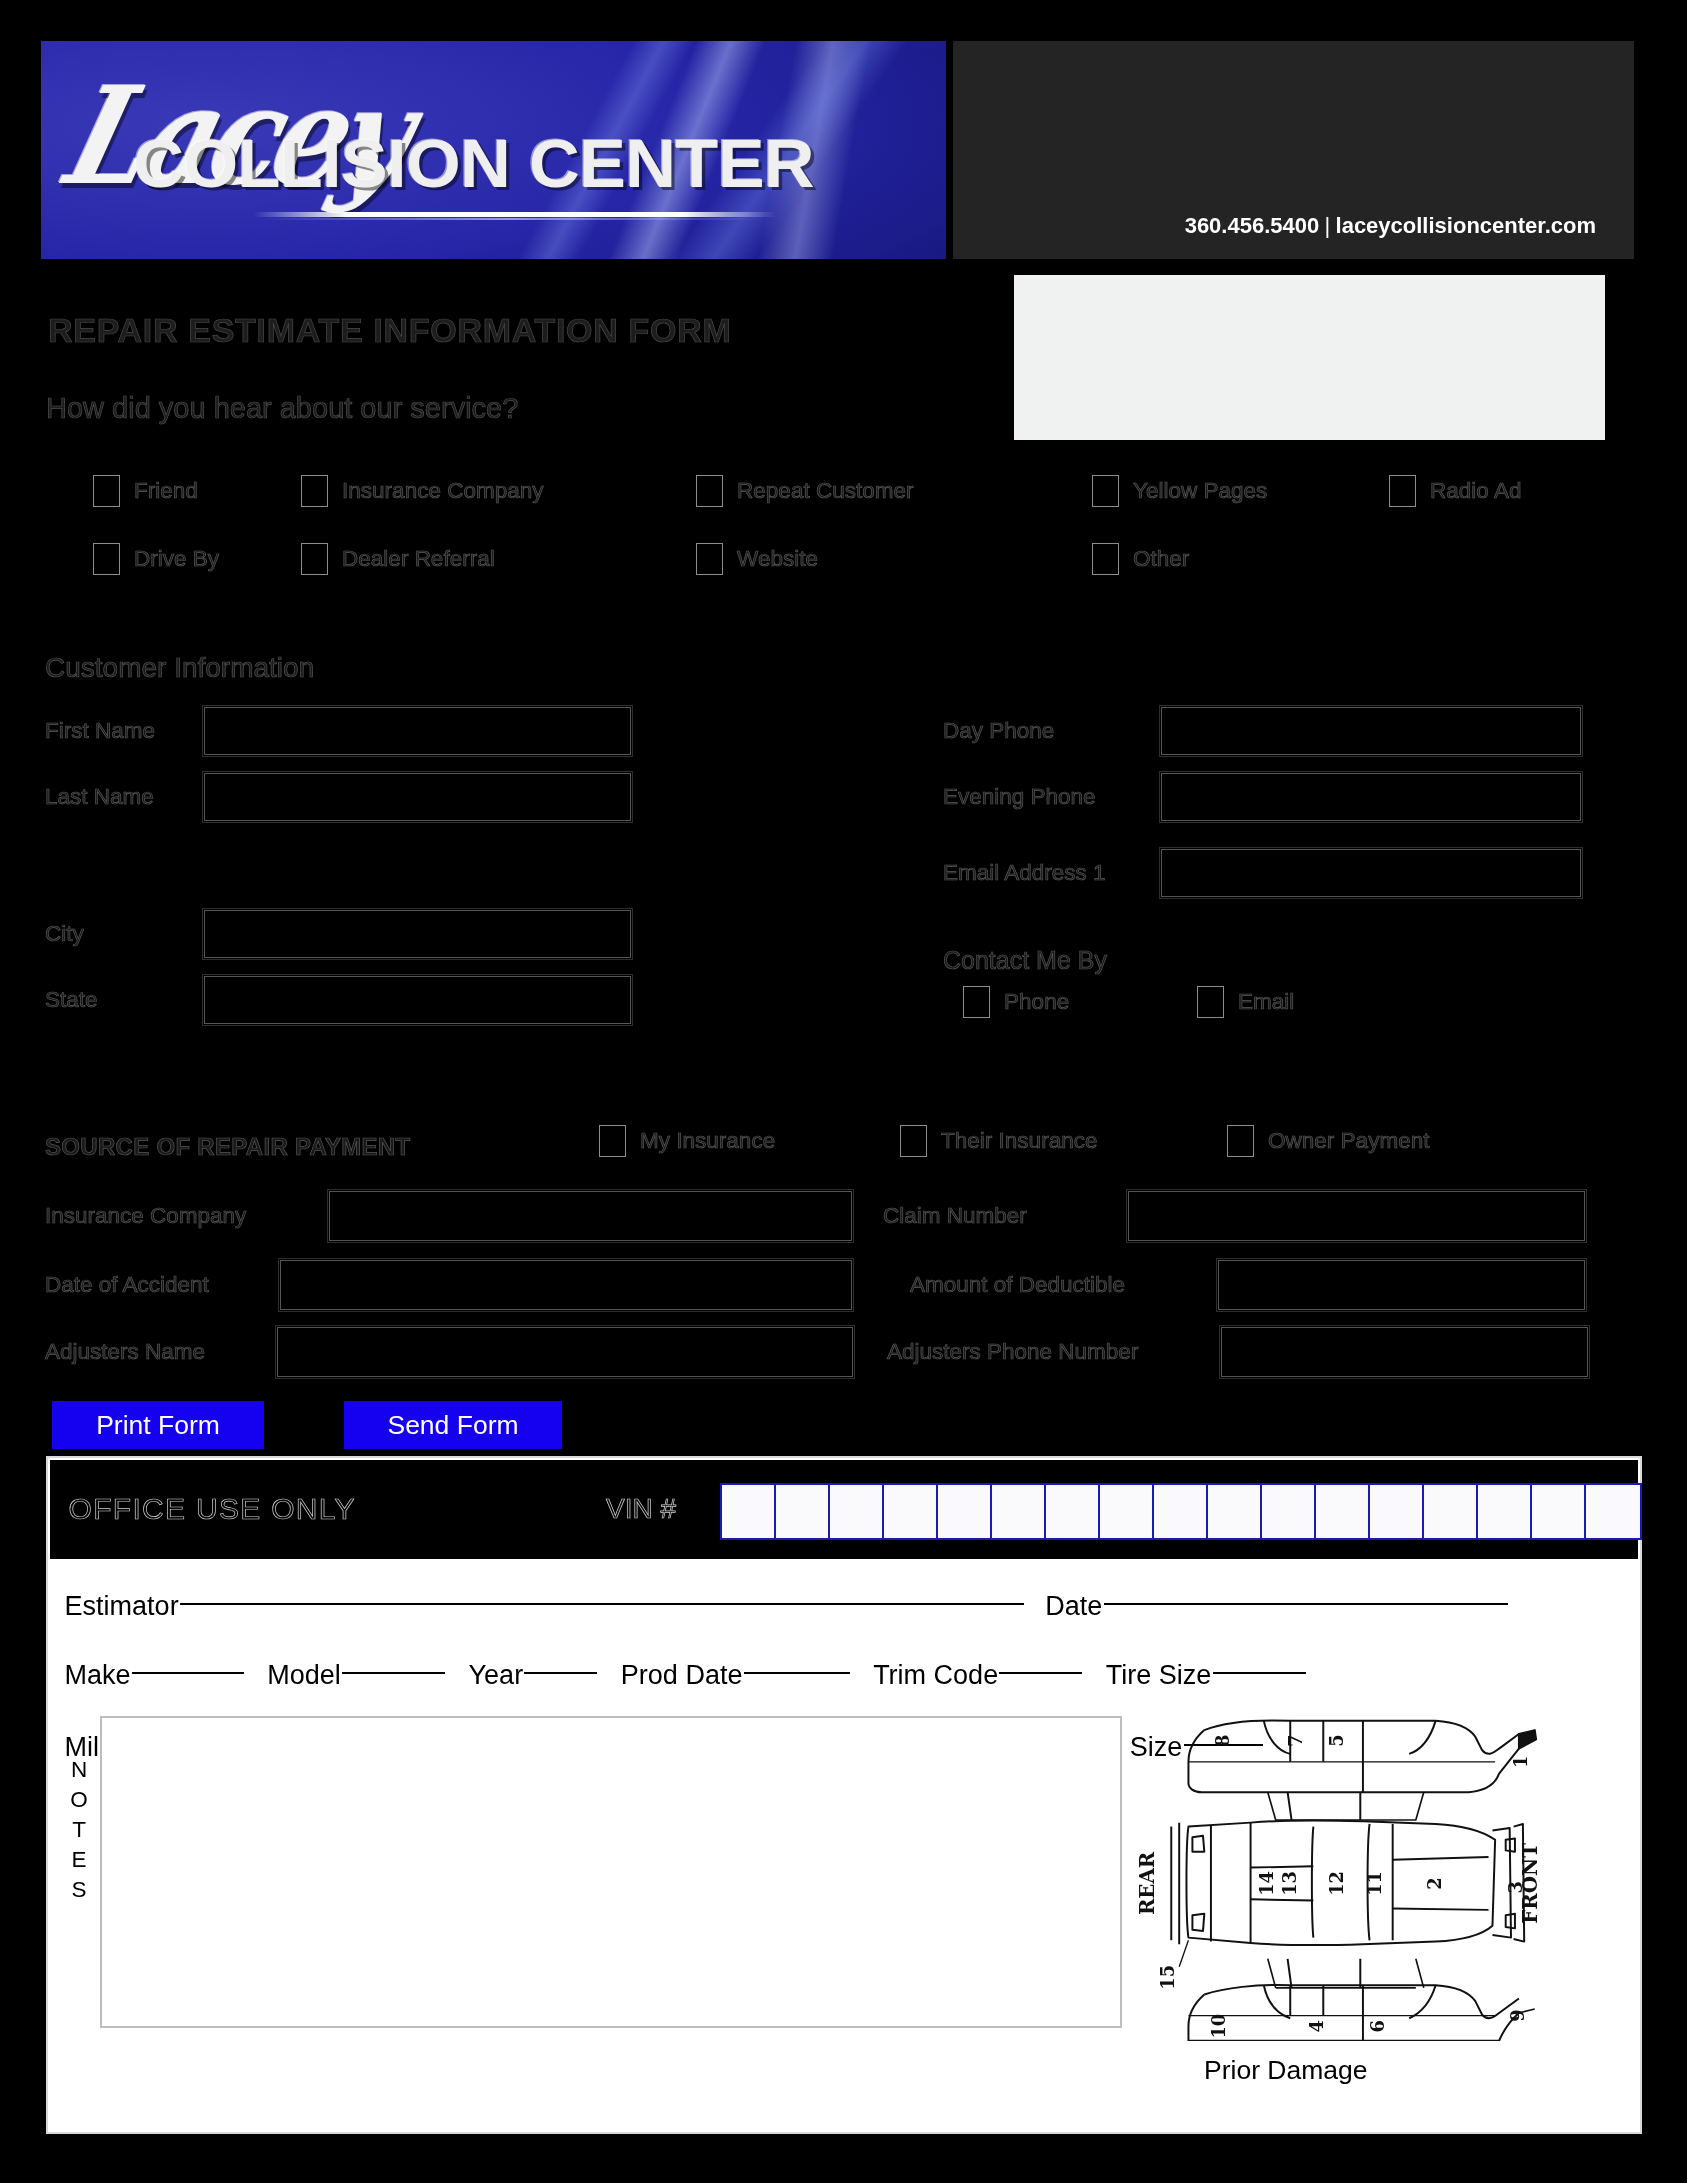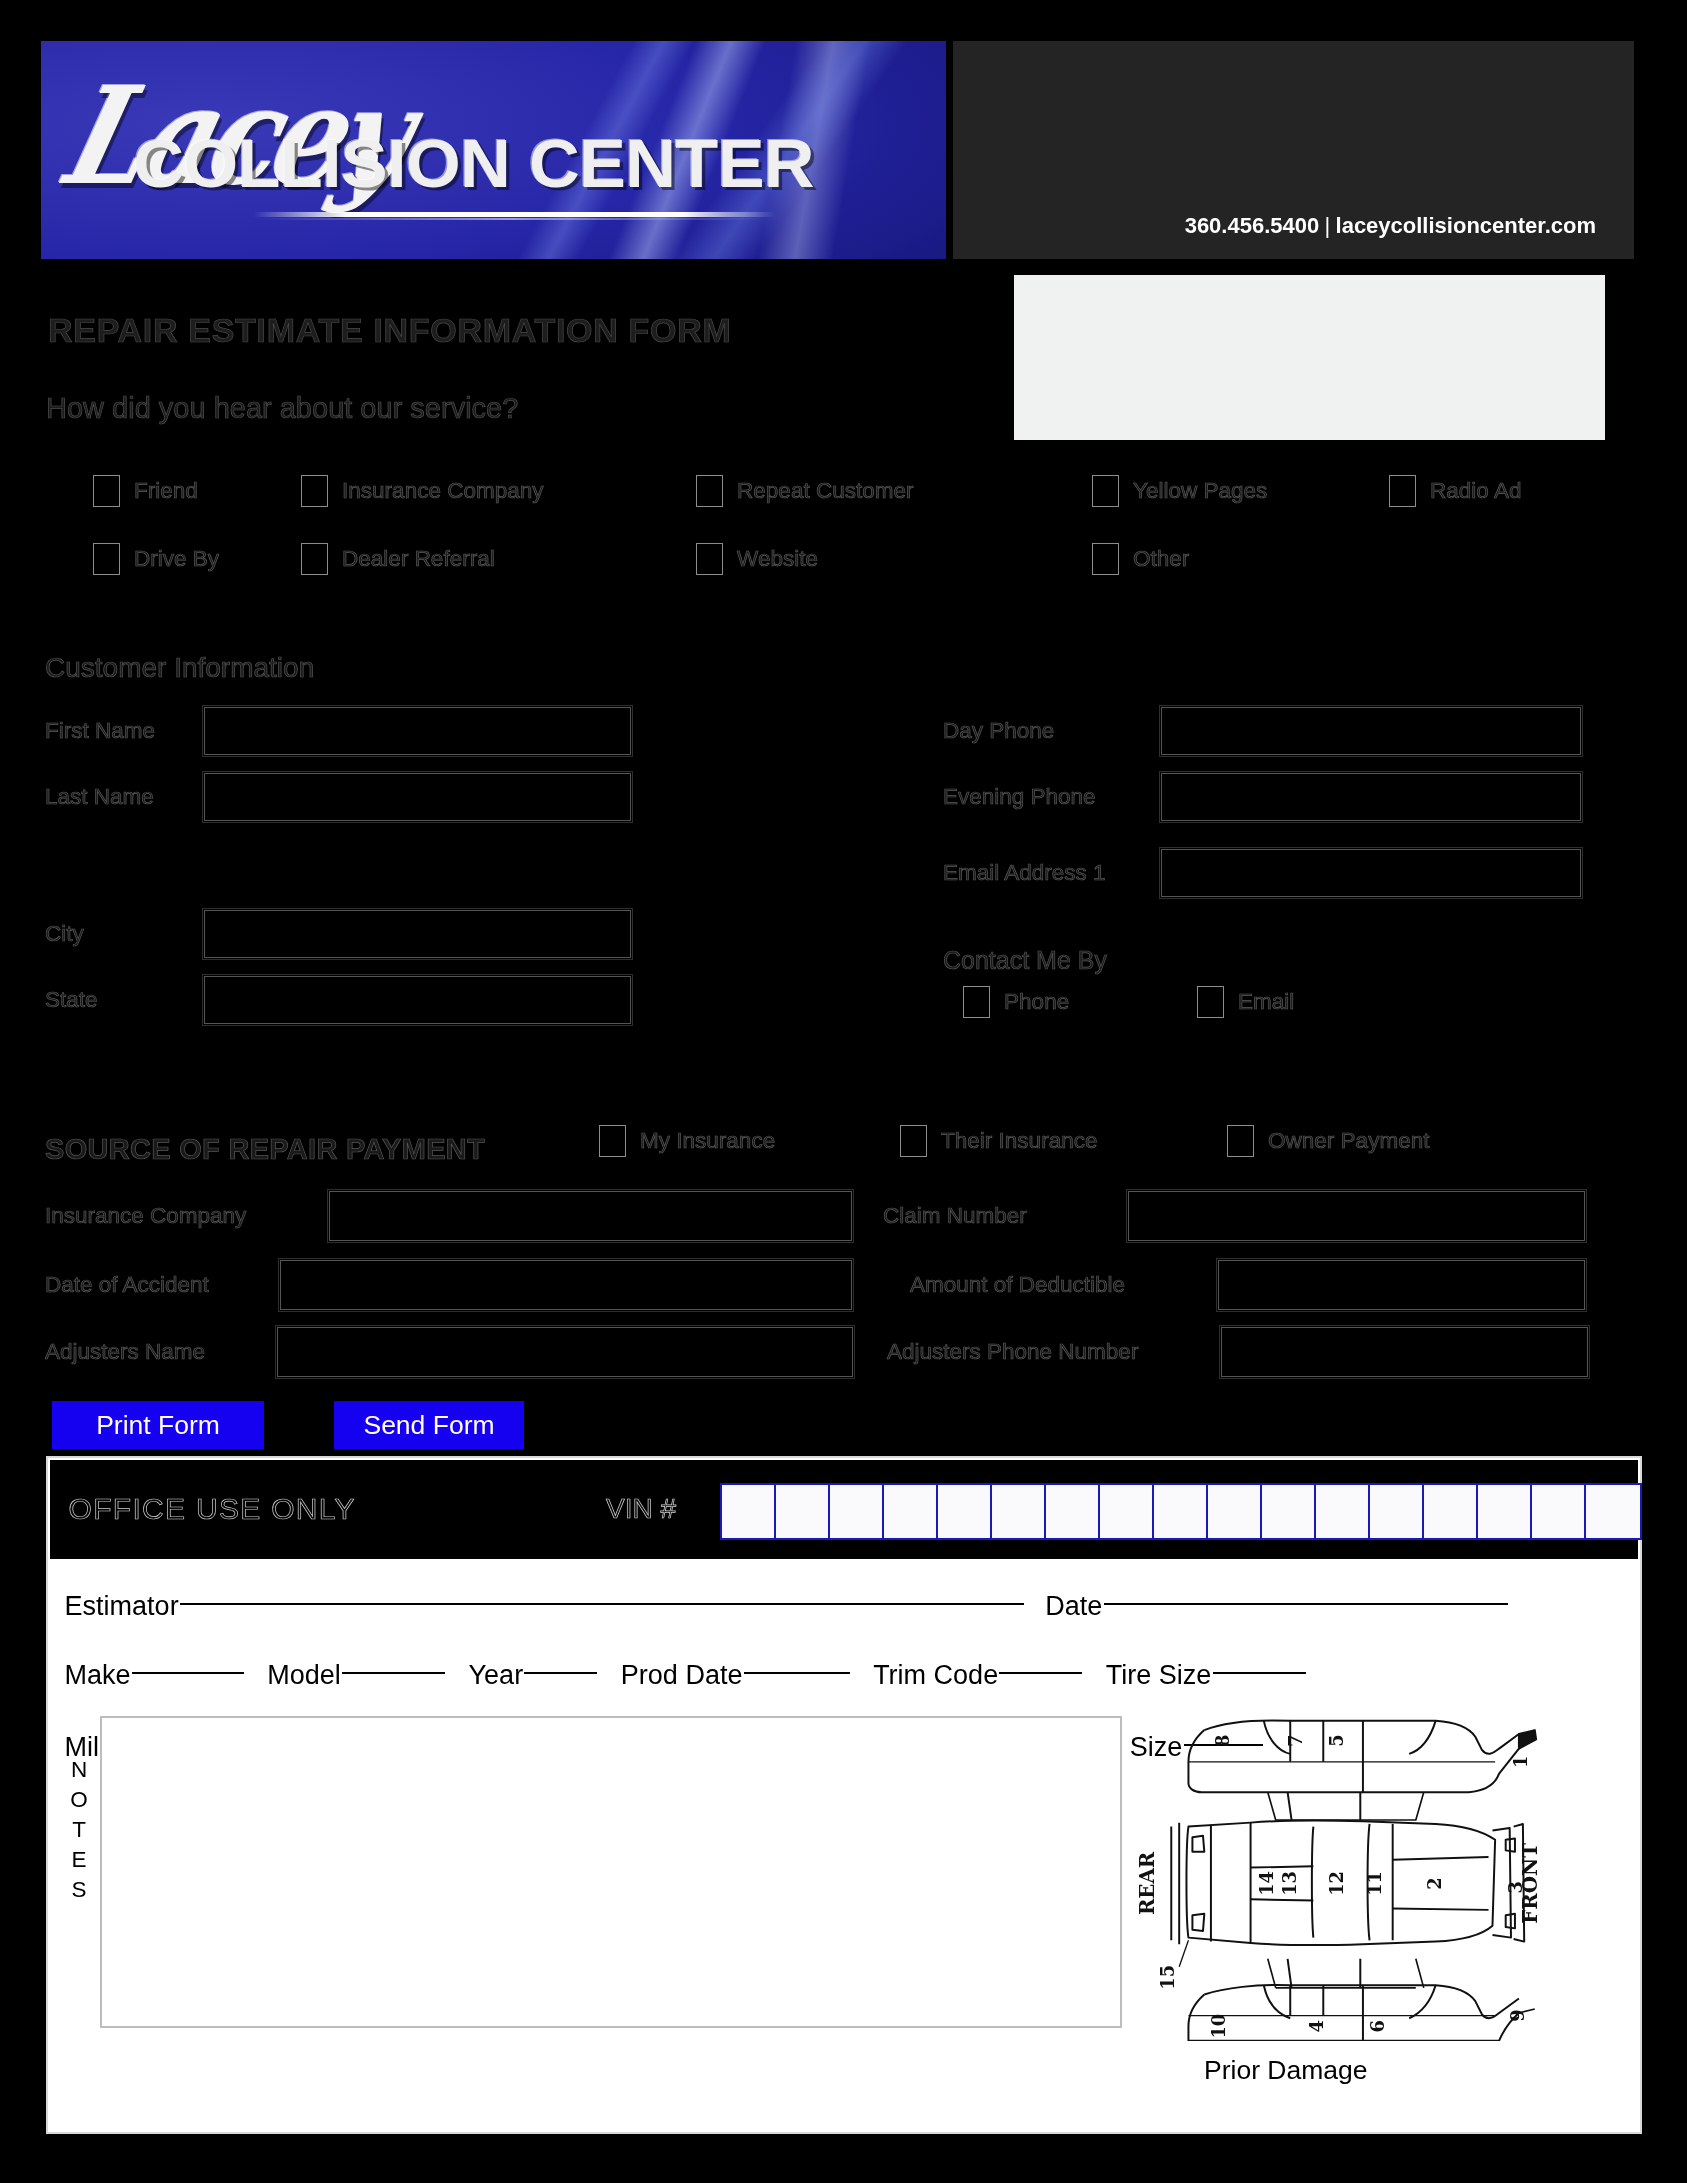--- a/index.html
+++ b/index.html
@@ -85,21 +85,21 @@
   .cb .lbl{
     margin-left:14.6px;font-size:22.5px;color:#1a1a1a;
     -webkit-text-stroke:0.7px #5a5a5a;white-space:nowrap;
   }
 
   
   .sec-head{
     position:absolute;font-size:28px;font-weight:400;color:#1a1a1a;
     -webkit-text-stroke:0.7px #565656;white-space:nowrap;
   }
-  .sec-head.bold{font-weight:700;font-size:29px;letter-spacing:0.3px;text-align:right;}
+  .sec-head.bold{font-weight:700;font-size:24px;letter-spacing:0.3px;text-align:right;}
 
   
   .fld{position:absolute;display:flex;align-items:center;}
   .fld .flabel{
     font-size:22.5px;color:#1a1a1a;-webkit-text-stroke:0.7px #585858;
     white-space:nowrap;text-align:left;
   }
   .fld .finput{
     background:#000;border:1.3px solid #555;box-sizing:border-box;
     outline:0.7px solid #2e2e2e;outline-offset:1.3px;
@@ -304,21 +304,21 @@
   <div class="fld" style="left:45px;top:1327px">
     <span class="flabel" style="width:232px">Adjusters Name</span>
     <span class="finput" style="width:576px;height:50px"></span>
   </div>
   <div class="fld" style="left:887px;top:1327px">
     <span class="flabel" style="width:334px">Adjusters Phone Number</span>
     <span class="finput" style="width:367px;height:50px"></span>
   </div>
 
   <button class="btn" style="left:52px;top:1401px;width:212px;height:48px">Print Form</button>
-  <button class="btn" style="left:334px;top:1401px;width:190px;height:48px">Send Form</button>
+  <button class="btn" style="left:344px;top:1401px;width:218px;height:48px">Send Form</button>
 
   <div class="office">
 
     <div class="office-bar">
       <div class="office-title">OFFICE USE ONLY</div>
       <div class="vin-label">VIN #</div>
       <div class="vin-boxes" id="vin-boxes">
           <span class="vin-cell"></span>
           <span class="vin-cell"></span>
           <span class="vin-cell"></span>

